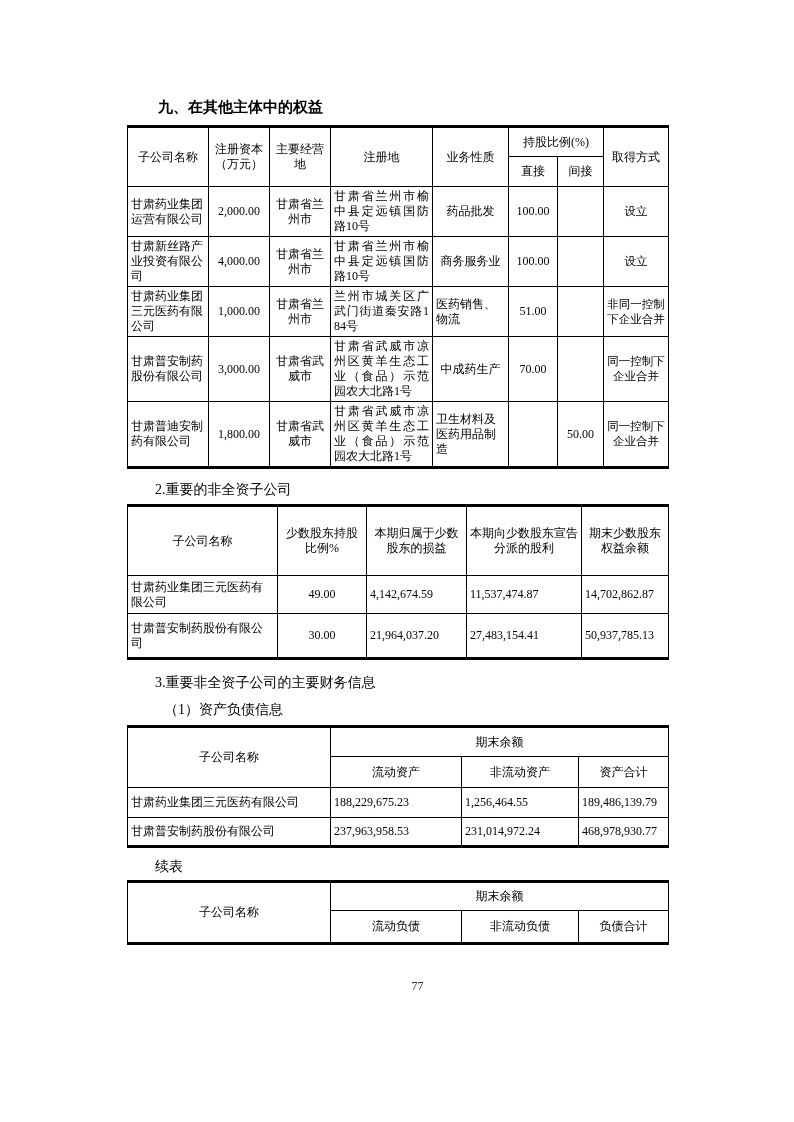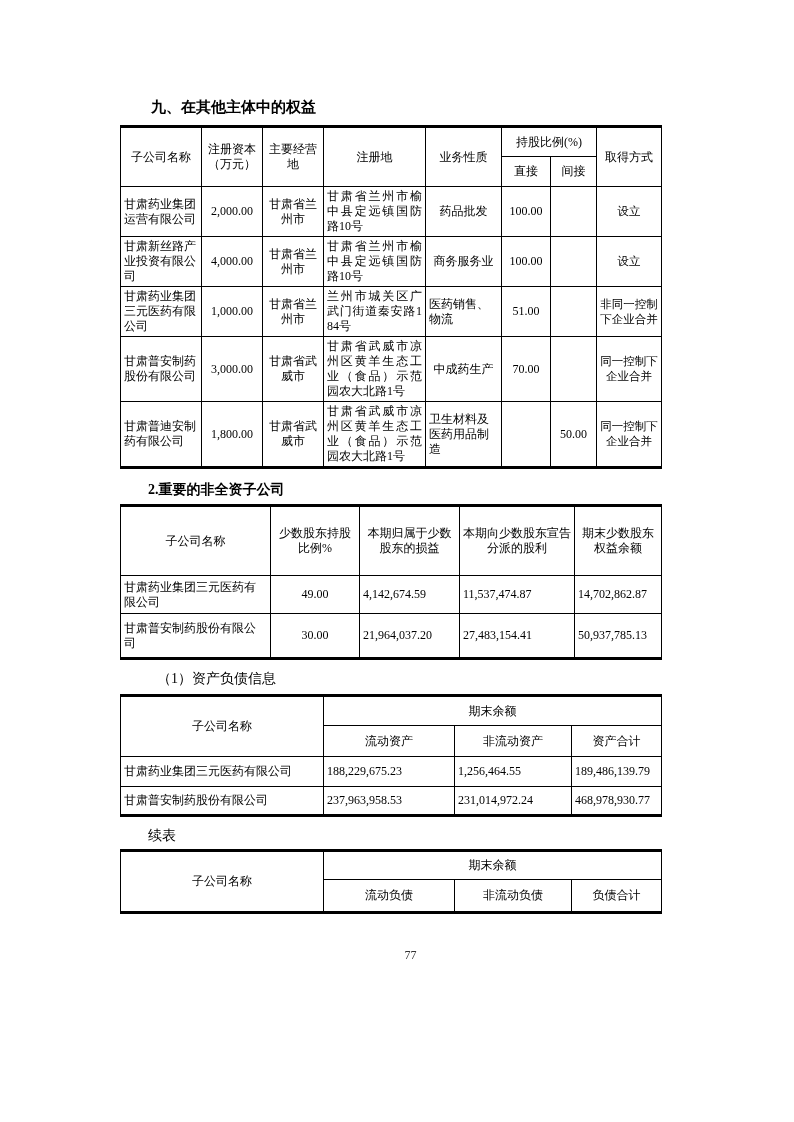--- a/index.html
+++ b/index.html
@@ -5,25 +5,25 @@
   html,body{margin:0;padding:0;background:#e8e8e8;}
   .page{
     position:relative;
     width:794px;height:1122px;
     margin:0 auto;
     background:#ffffff;
     font-family:"Liberation Serif","DejaVu Serif",serif;
     color:#000;
     overflow:hidden;
   }
-  .content{position:absolute;left:120px;top:0;width:541px;}
+  .content{position:absolute;left:127px;top:0;width:541px;}
   .h1{font-size:15px;font-weight:bold;line-height:18px;margin:98px 0 0 31px;}
   .h2{font-size:15px;font-weight:bold;line-height:18px;margin:22px 0 0 30px;}
   .sec{font-size:14px;font-weight:normal;line-height:17px;margin:9px 0 0 28px;}
-  .sec2{margin:12px 0 0 28px;font-weight:bold;}
+  .sec2{margin:12px 0 0 28px;}
   .sec3{margin:14px 0 0 28px;}
   .sec31{margin:10px 0 0 37px;font-size:14px;line-height:17px;}
   .cont{margin:10px 0 0 28px;font-size:14px;line-height:17px;}
   table{
     border-collapse:collapse;
     table-layout:fixed;
     width:541px;
     font-size:12px;
     border-top:3px solid #000;
     border-bottom:3px solid #000;
@@ -171,20 +171,21 @@
       <tr class="r2">
         <td class="ta-l">甘肃普安制药股份有限公司</td>
         <td class="ta-c">30.00</td>
         <td class="ta-r">21,964,037.20</td>
         <td class="ta-r">27,483,154.41</td>
         <td class="ta-r">50,937,785.13</td>
       </tr>
     </tbody>
       </table>
 
+    <div class="sec sec3">3.重要非全资子公司的主要财务信息</div>
     <div class="sec31">（1）资产负债信息</div>
 
     <table class="t3">
       <colgroup>
         <col style="width:203px">
           <col style="width:131px">
           <col style="width:117px">
           <col style="width:90px">
       </colgroup>
       <tbody>

